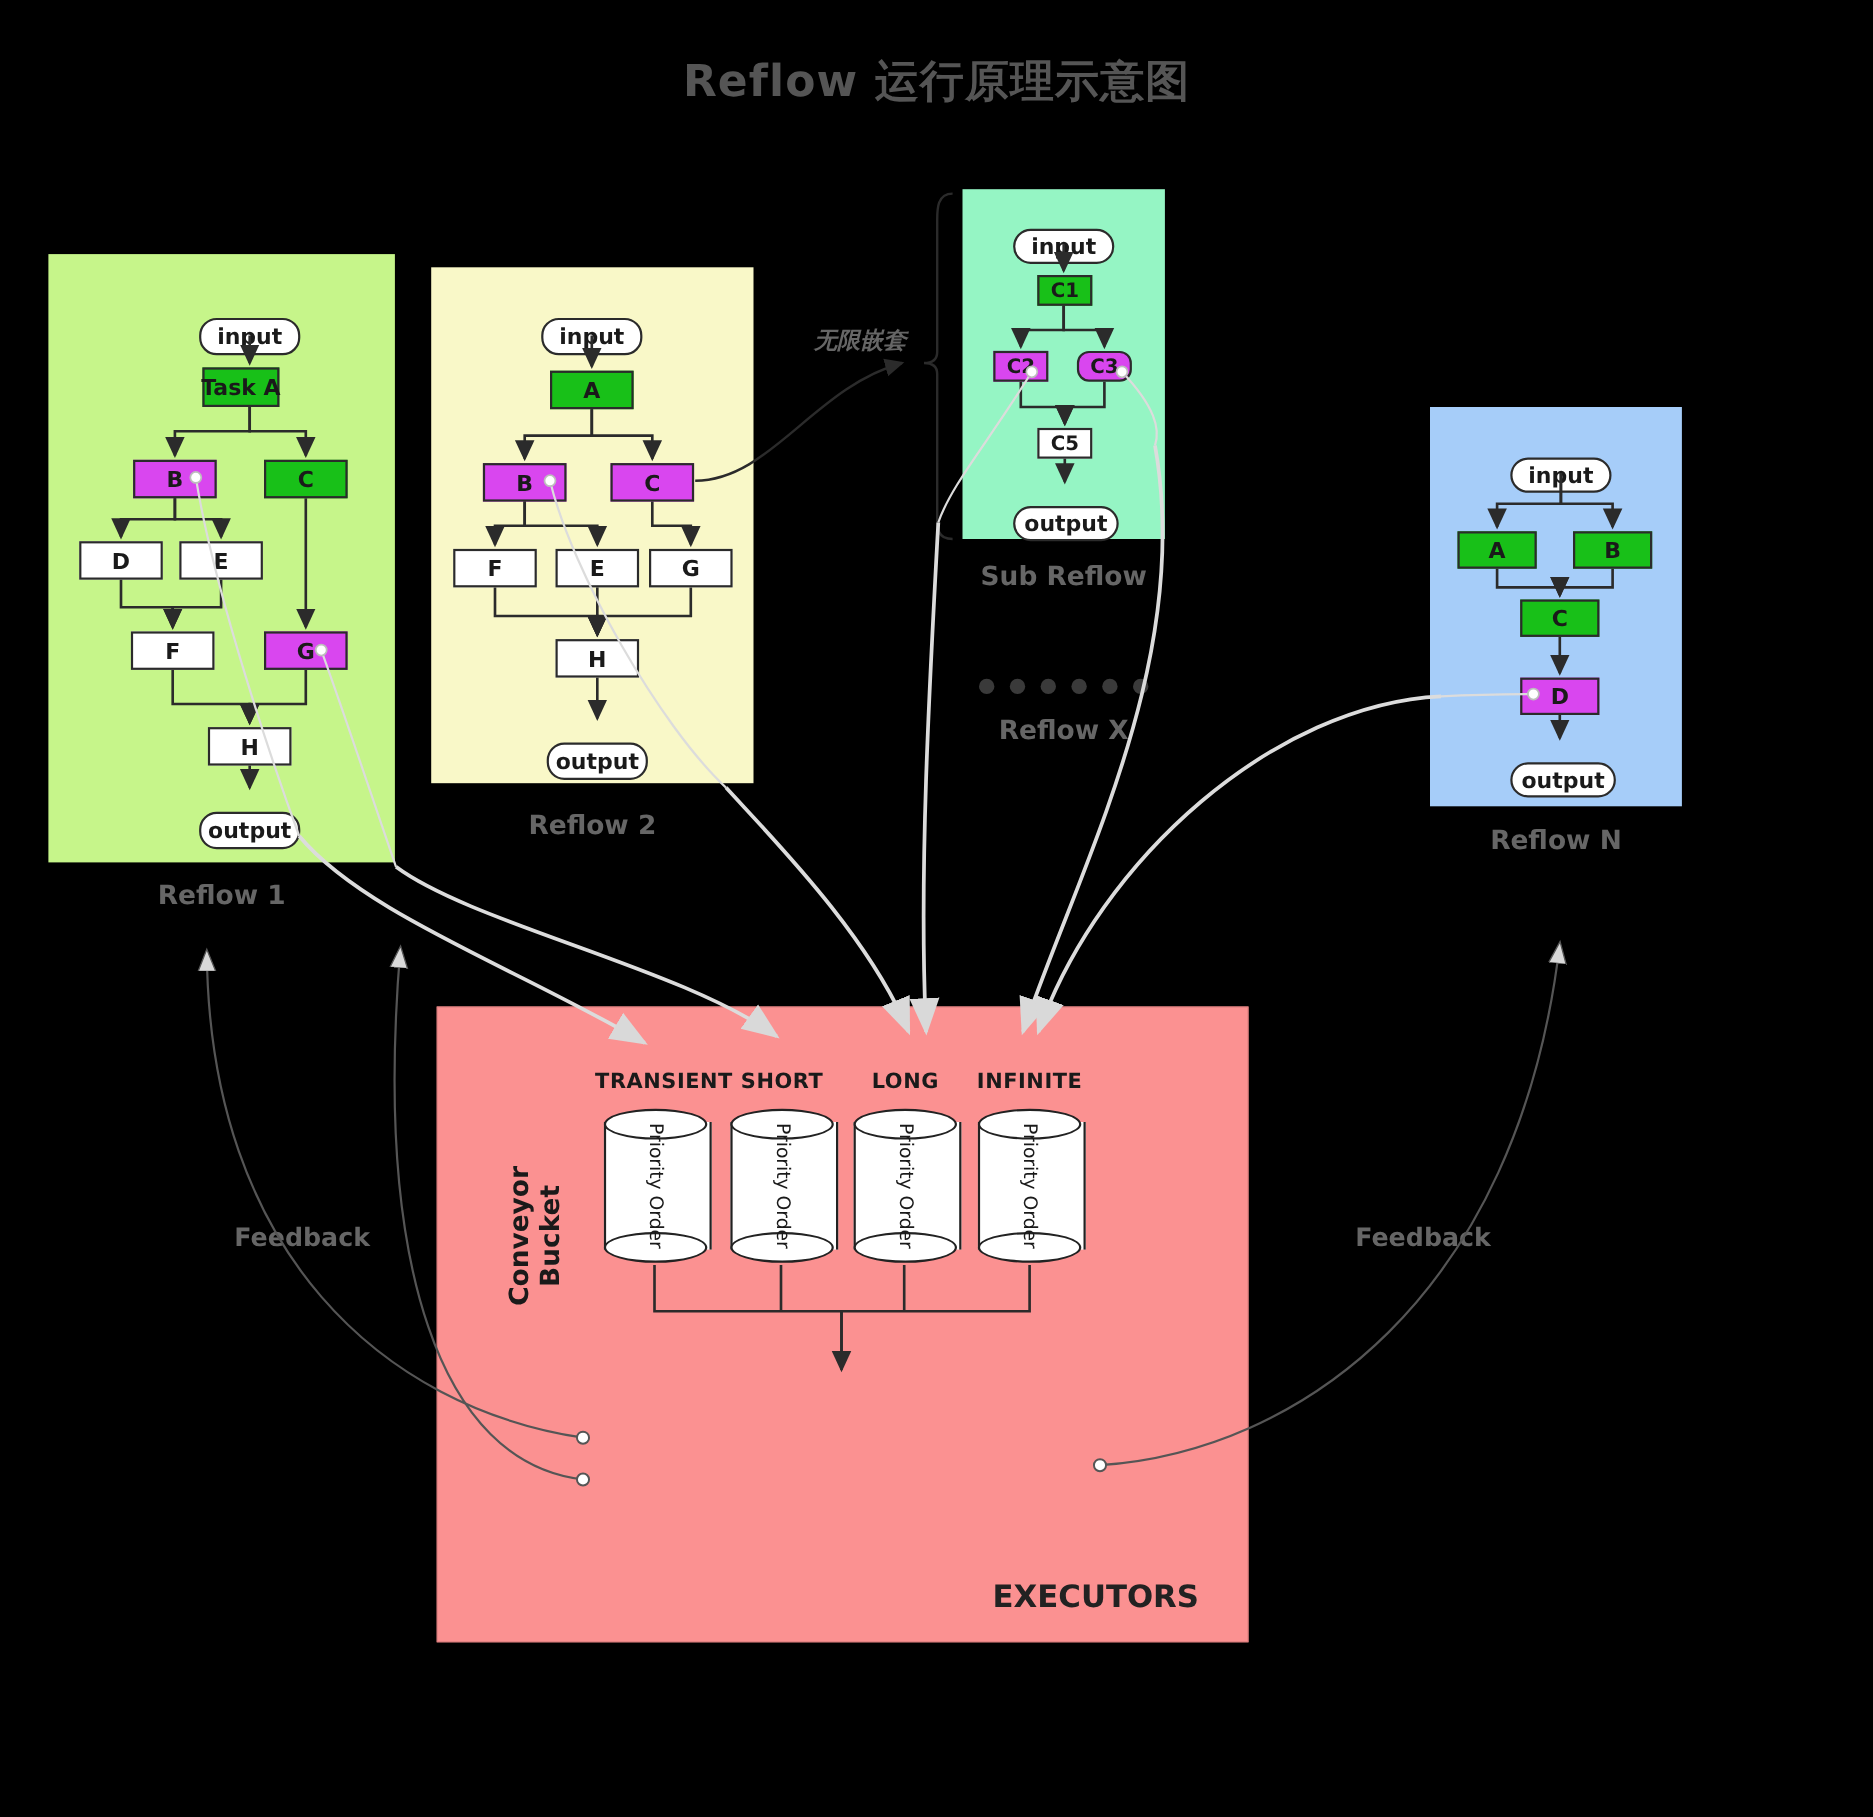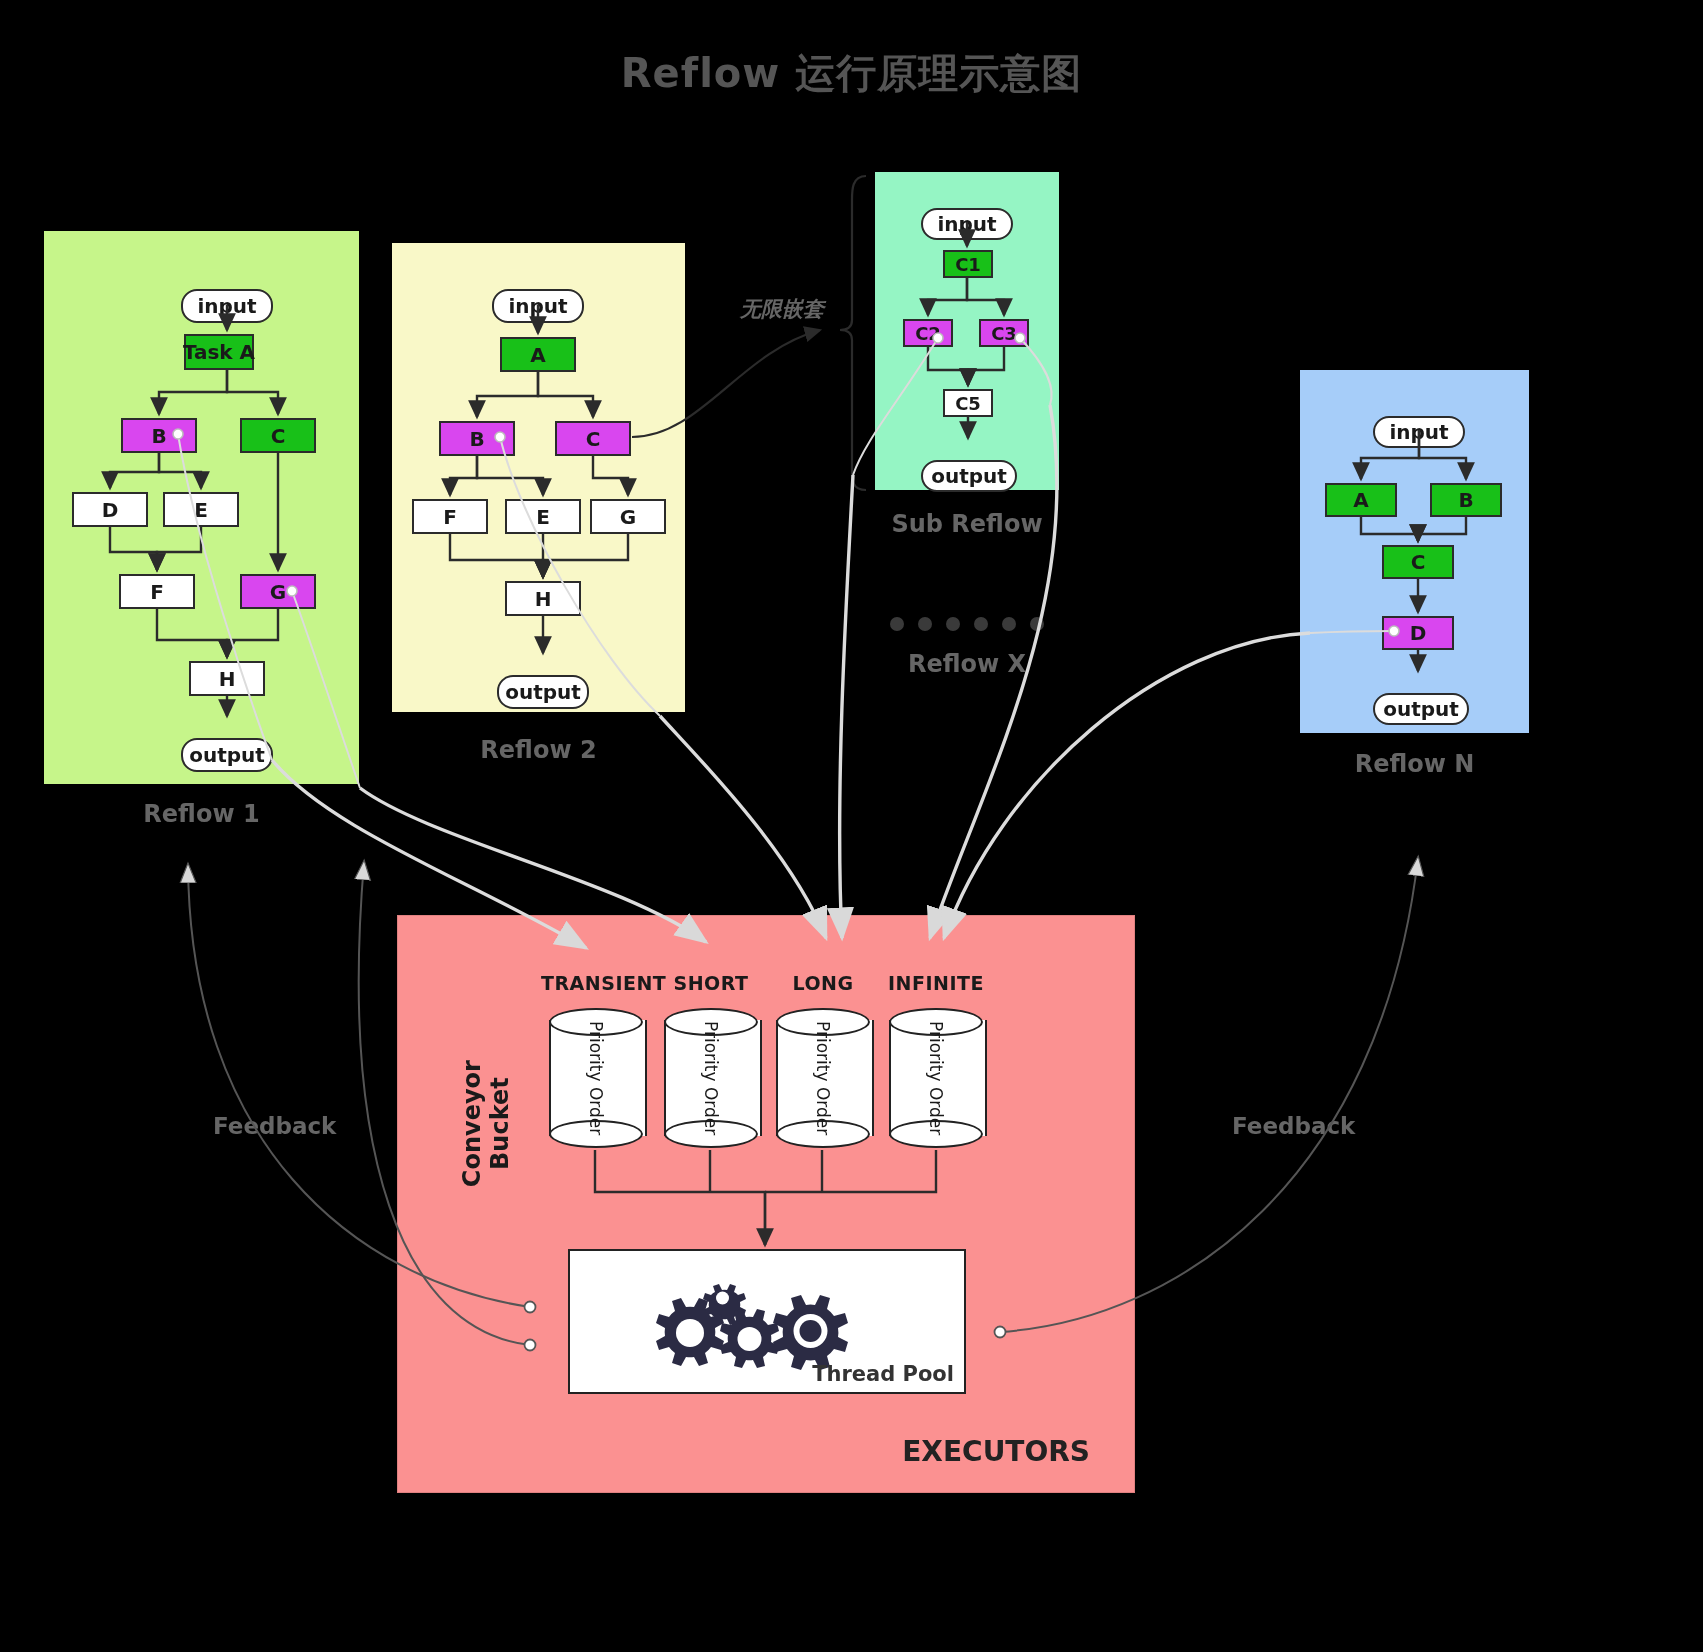--- a/index.html
+++ b/index.html
@@ -148,21 +148,21 @@
   <div class="node white" style="left:590px; top:499px; width:76px; height:35px;">G</div>
   <div class="node white" style="left:505px; top:581px; width:76px; height:35px;">H</div>
   <div class="node term" style="left:497px; top:657px; width:92px; height:34px;">output</div>
 
   <div class="panel" id="p3" style="background: rgb(149, 245, 196);"></div>
   <div class="panel-label" id="lbl3">Sub Reflow</div>
 
   <div class="node term" style="left:921px; top:190px; width:92px; height:32px;">input</div>
   <div class="node green small" style="left:943px; top:250px; width:50px; height:28px;">C1</div>
   <div class="node yellow small" style="left:903px; top:319px; width:50px; height:28px;">C2</div>
-  <div class="node yellow small" style="left:979px; top:319px; width:50px; height:28px;">C3</div>
+  <div class="node yellow small" style="left:979px; top:319px; width:50px; height:28px;border-radius:11px;">C3</div>
   <div class="node white small" style="left:943px; top:389px; width:50px; height:28px;">C5</div>
   <div class="node term" style="left:921px; top:442px; width:96px; height:32px;">output</div>
 
   <div class="dots">
     <i></i>
       <i></i>
       <i></i>
       <i></i>
       <i></i>
       <i></i>
@@ -218,36 +218,20 @@
     <div class="qcol" style="left:483px;">
       <div class="qname">INFINITE</div>
       <div class="cyl">
         <div class="body"></div>
           <div class="bot"></div>
           <div class="top"></div>
         <div class="ptxt">Priority Order</div>
       </div>
     </div>
 
-    <div id="threadbox">
-      <svg id="gears" width="200" height="110" viewBox="0 0 200 110">
-        <g fill="#2b2b44">
-          <path d="M63 23 l6 -2 l3 6 a14 14 0 0 1 5 0 l3 -6 l6 2 l-2 6 a14 14 0 0 1 4 3 l6 -2 l2 6 l-6 3 a14 14 0 0 1 0 5 l6 3 l-2 6 l-6 -2 a14 14 0 0 1 -4 3 l2 6 l-6 2 l-3 -6 a14 14 0 0 1 -5 0 l-3 6 l-6 -2 l2 -6 a14 14 0 0 1 -4 -3 l-6 2 l-2 -6 l6 -3 a14 14 0 0 1 0 -5 l-6 -3 l2 -6 l6 2 a14 14 0 0 1 4 -3 z"></path>
-          <circle cx="72.5" cy="35" r="6.5" fill="#fff"></circle>
-          <path d="M22 38 l9 -3 l5 9 a24 24 0 0 1 8 0 l5 -9 l9 3 l-3 10 a24 24 0 0 1 6 6 l10 -3 l3 9 l-9 5 a24 24 0 0 1 0 8 l9 5 l-3 9 l-10 -3 a24 24 0 0 1 -6 6 l3 10 l-9 3 l-5 -9 a24 24 0 0 1 -8 0 l-5 9 l-9 -3 l3 -10 a24 24 0 0 1 -6 -6 l-10 3 l-3 -9 l9 -5 a24 24 0 0 1 0 -8 l-9 -5 l3 -9 l10 3 a24 24 0 0 1 6 -6 z"></path>
-          <circle cx="40" cy="70" r="14" fill="#fff"></circle>
-          <path d="M84 48 l8 -2 l4 8 a20 20 0 0 1 7 0 l4 -8 l8 2 l-2 9 a20 20 0 0 1 5 5 l9 -2 l2 8 l-8 4 a20 20 0 0 1 0 7 l8 4 l-2 8 l-9 -2 a20 20 0 0 1 -5 5 l2 9 l-8 2 l-4 -8 a20 20 0 0 1 -7 0 l-4 8 l-8 -2 l2 -9 a20 20 0 0 1 -5 -5 l-9 2 l-2 -8 l8 -4 a20 20 0 0 1 0 -7 l-8 -4 l2 -8 l9 2 a20 20 0 0 1 5 -5 z"></path>
-          <circle cx="99.5" cy="76" r="12" fill="#fff"></circle>
-          <path d="M141 35 l10 -3 l5 10 a27 27 0 0 1 9 0 l5 -10 l10 3 l-3 11 a27 27 0 0 1 7 7 l11 -3 l3 10 l-10 5 a27 27 0 0 1 0 9 l10 5 l-3 10 l-11 -3 a27 27 0 0 1 -7 7 l3 11 l-10 3 l-5 -10 a27 27 0 0 1 -9 0 l-5 10 l-10 -3 l3 -11 a27 27 0 0 1 -7 -7 l-11 3 l-3 -10 l10 -5 a27 27 0 0 1 0 -9 l-10 -5 l3 -10 l11 3 a27 27 0 0 1 7 -7 z"></path>
-          <circle cx="160.5" cy="68" r="17" fill="#fff"></circle>
-          <circle cx="160.5" cy="68" r="11" fill="#2b2b44"></circle>
-        </g>
-      </svg>
-      <div id="threadlabel">Thread Pool</div>
-    </div>
 
     <div id="exec-label">EXECUTORS</div>
   </div>
 
   <div class="feedback-label" id="fb-left">Feedback</div>
   <div class="feedback-label" id="fb-right">Feedback</div>
 
   <svg class="layer">
     <defs>
       <marker id="arrDark" markerWidth="9" markerHeight="9" refX="7" refY="4.5" orient="auto">

